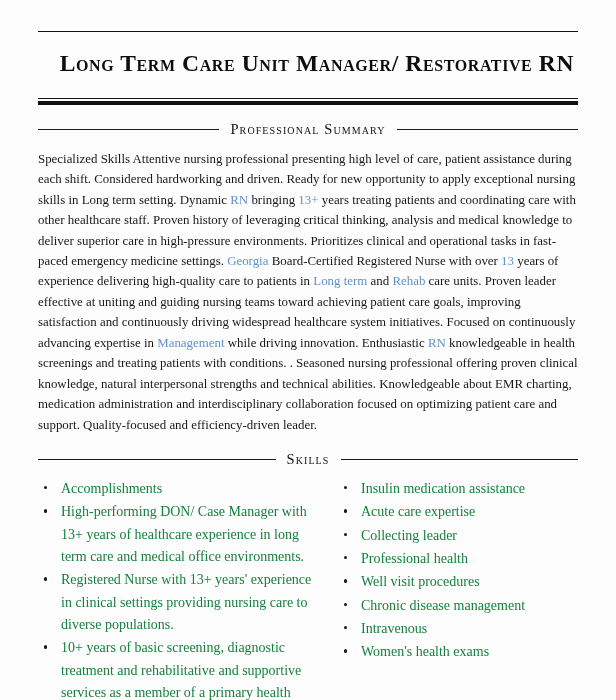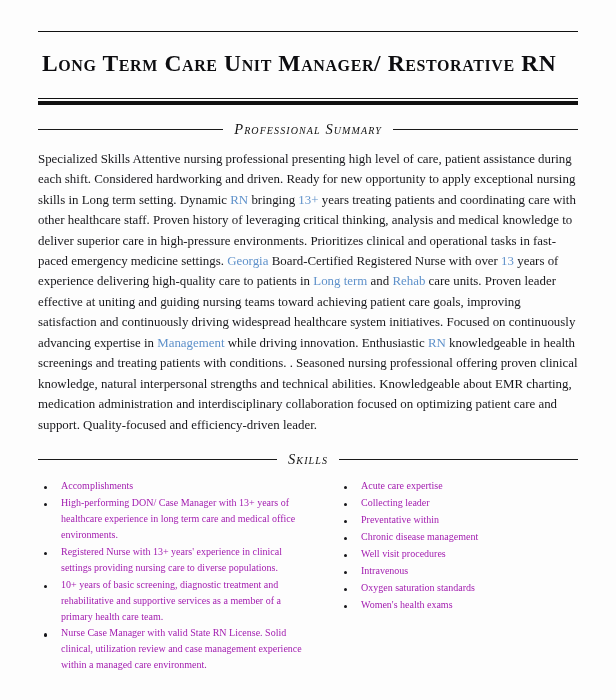--- a/index.html
+++ b/index.html
@@ -24,21 +24,21 @@
     overflow: hidden;
   }
 
   
   .top-rule {
     height: 0;
     border-top: 1.6px solid #111;
     margin-top: 31px;
   }
   .doc-title {
-    text-align: left;
+    text-align: right;
     font-size: 23.5px;
     font-variant: small-caps;
     font-weight: 700;
     letter-spacing: 0.6px;
     line-height: 1.58;
     color: #0d0d10;
     margin: 13px 0 16px 0;
     padding: 0 4px;
   }
   .double-rule {
@@ -53,21 +53,20 @@
     background: #111;
     margin-top: 2.2px;
   }
 
   
   .section-head {
     display: flex;
     align-items: center;
     gap: 11px;
     margin-top: 16px;
-    font-style: italic;
   }
   .section-head .rule {
     flex: 1 1 auto;
     height: 0;
     border-top: 1.2px solid #1a1a1a;
   }
   .section-head .label {
     flex: 0 0 auto;
     font-variant: small-caps;
     font-size: 14.5px;
@@ -105,24 +104,24 @@
     padding-left: 14px;
   }
   ul.bullets {
     list-style: none;
     margin: 0;
     padding: 0;
   }
   ul.bullets li {
     position: relative;
     padding-left: 23px;
-    font-size: 10px;
+    font-size: 14px;
     line-height: 1.595;
     margin-bottom: 1px;
-    color: #a21caf;
+    color: #15803d;
   }
   ul.bullets li::before {
     content: "";
     position: absolute;
     left: 6px;
     top: 8px;
     width: 3.2px;
     height: 3.2px;
     border-radius: 50%;
     background: #16161a;
@@ -161,25 +160,25 @@
       <ul class="bullets">
           <li>Accomplishments</li>
           <li>High-performing DON/ Case Manager with 13+ years of healthcare experience in long term care and medical office environments.</li>
           <li>Registered Nurse with 13+ years' experience in clinical settings providing nursing care to diverse populations.</li>
           <li>10+ years of basic screening, diagnostic treatment and rehabilitative and supportive services as a member of a primary health care team.</li>
           <li>Nurse Case Manager with valid State RN License. Solid clinical, utilization review and case management experience within a managed care environment.</li>
         </ul>
     </div>
     <div class="skills-col right">
       <ul class="bullets">
+          <li>Insulin medication assistance</li>
           <li>Acute care expertise</li>
           <li>Collecting leader</li>
-          <li>Preventative within</li>
+          <li>Professional health</li>
+          <li>Well visit procedures</li>
           <li>Chronic disease management</li>
-          <li>Well visit procedures</li>
           <li>Intravenous</li>
-          <li>Oxygen saturation standards</li>
           <li>Women's health exams</li>
         </ul>
     </div>
   </div>
 
 </div>
 
 </body></html>

